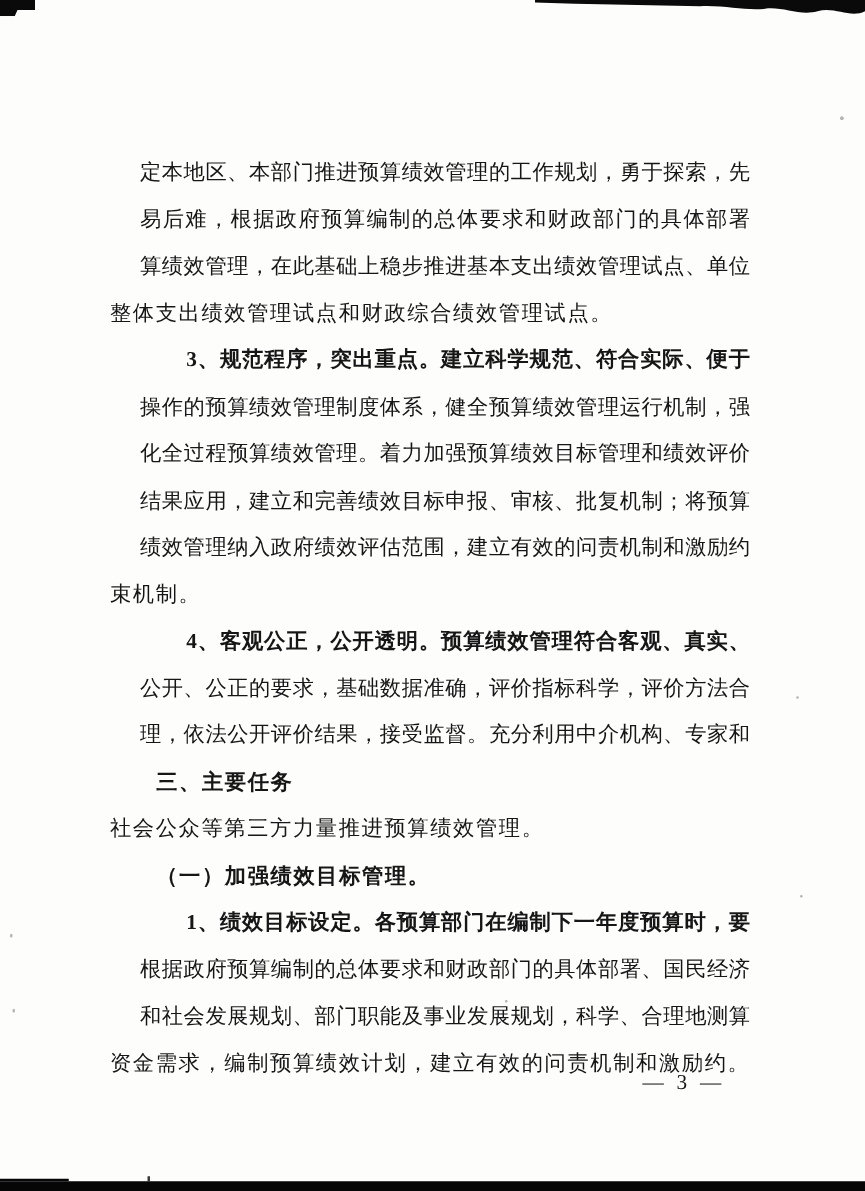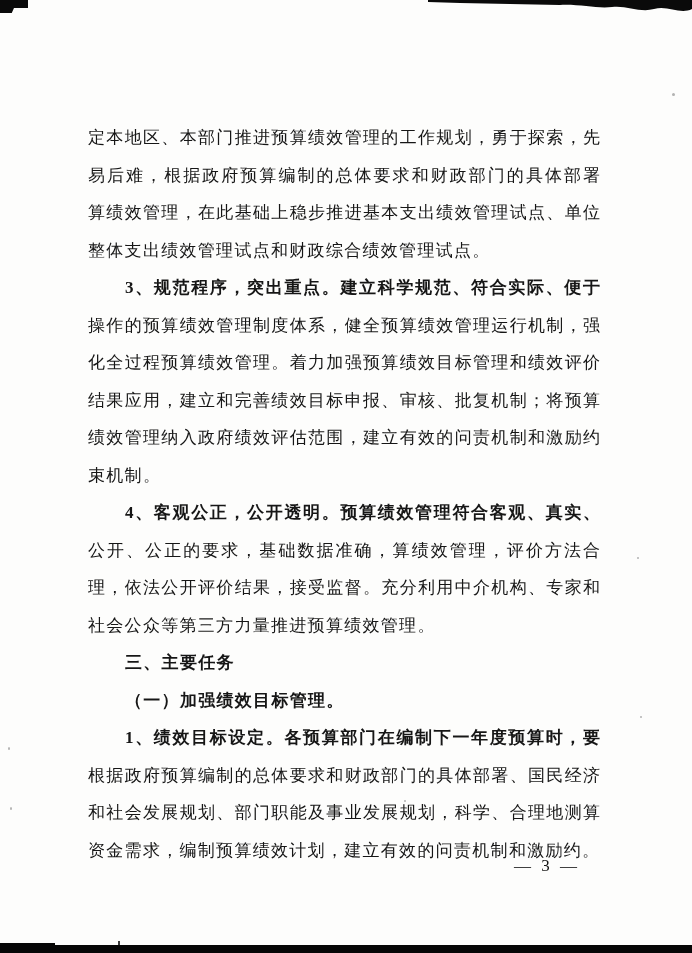--- a/index.html
+++ b/index.html
@@ -30,20 +30,21 @@
   .line {
     height: 37.5px;
     letter-spacing: 1.3px;
     white-space: nowrap;
   }
   .line.fill {
     letter-spacing: 0;
     white-space: normal;
     text-align: justify;
     text-align-last: justify;
+    margin-left: 24px;
   }
   .line.indent {
     padding-left: 37px;
     font-weight: bold;
   }
   .page-number {
     position: absolute;
     top: 856px;
     right: 112px;
     color: #161616;
@@ -121,24 +122,24 @@
       <div class="line fill">易后难，根据政府预算编制的总体要求和财政部门的具体部署</div>
       <div class="line fill">算绩效管理，在此基础上稳步推进基本支出绩效管理试点、单位</div>
       <div class="line">整体支出绩效管理试点和财政综合绩效管理试点。</div>
       <div class="line fill indent">3、规范程序，突出重点。建立科学规范、符合实际、便于</div>
       <div class="line fill">操作的预算绩效管理制度体系，健全预算绩效管理运行机制，强</div>
       <div class="line fill">化全过程预算绩效管理。着力加强预算绩效目标管理和绩效评价</div>
       <div class="line fill">结果应用，建立和完善绩效目标申报、审核、批复机制；将预算</div>
       <div class="line fill">绩效管理纳入政府绩效评估范围，建立有效的问责机制和激励约</div>
       <div class="line">束机制。</div>
       <div class="line fill indent">4、客观公正，公开透明。预算绩效管理符合客观、真实、</div>
-      <div class="line fill">公开、公正的要求，基础数据准确，算绩效管理，评价方法合</div>
+      <div class="line fill">公开、公正的要求，基础数据准确，评价指标科学，评价方法合</div>
       <div class="line fill">理，依法公开评价结果，接受监督。充分利用中介机构、专家和</div>
+      <div class="line indent">三、主要任务</div>
       <div class="line">社会公众等第三方力量推进预算绩效管理。</div>
-      <div class="line indent">三、主要任务</div>
       <div class="line indent">（一）加强绩效目标管理。</div>
       <div class="line fill indent">1、绩效目标设定。各预算部门在编制下一年度预算时，要</div>
       <div class="line fill">根据政府预算编制的总体要求和财政部门的具体部署、国民经济</div>
       <div class="line fill">和社会发展规划、部门职能及事业发展规划，科学、合理地测算</div>
       <div class="line">资金需求，编制预算绩效计划，建立有效的问责机制和激励约。</div>
     </div>
 
   <div class="page-number">— 3 —</div>
 
 </div>

